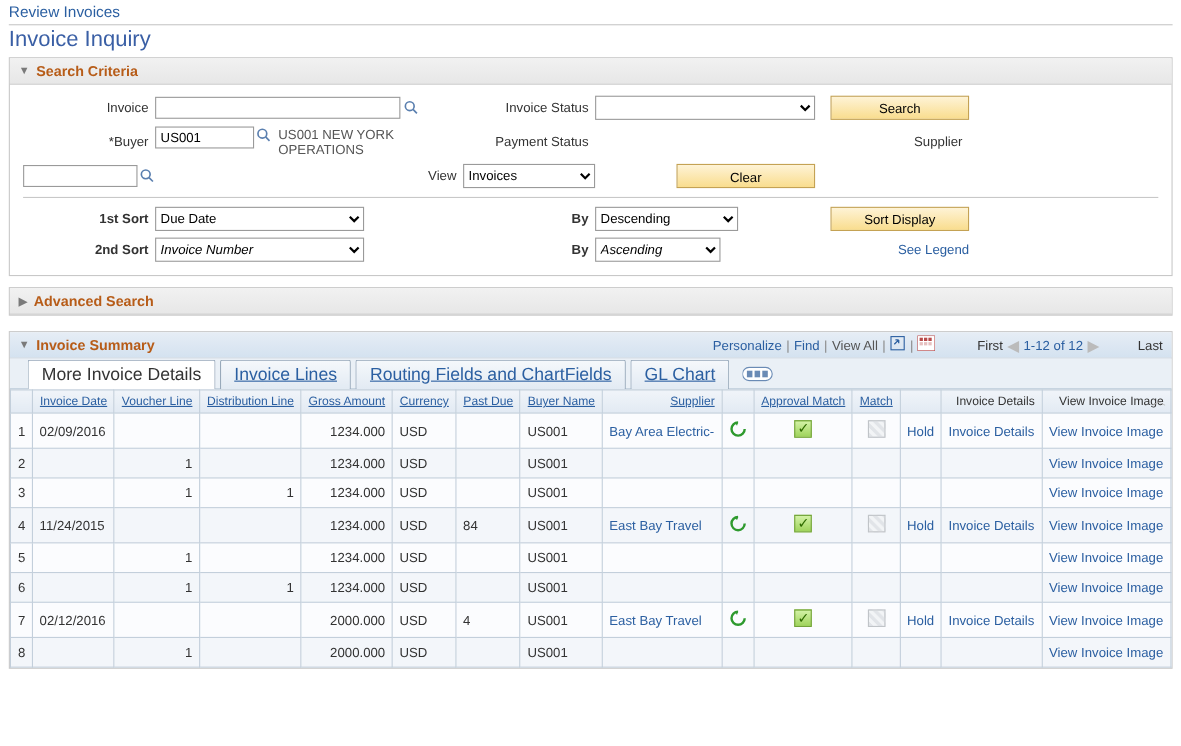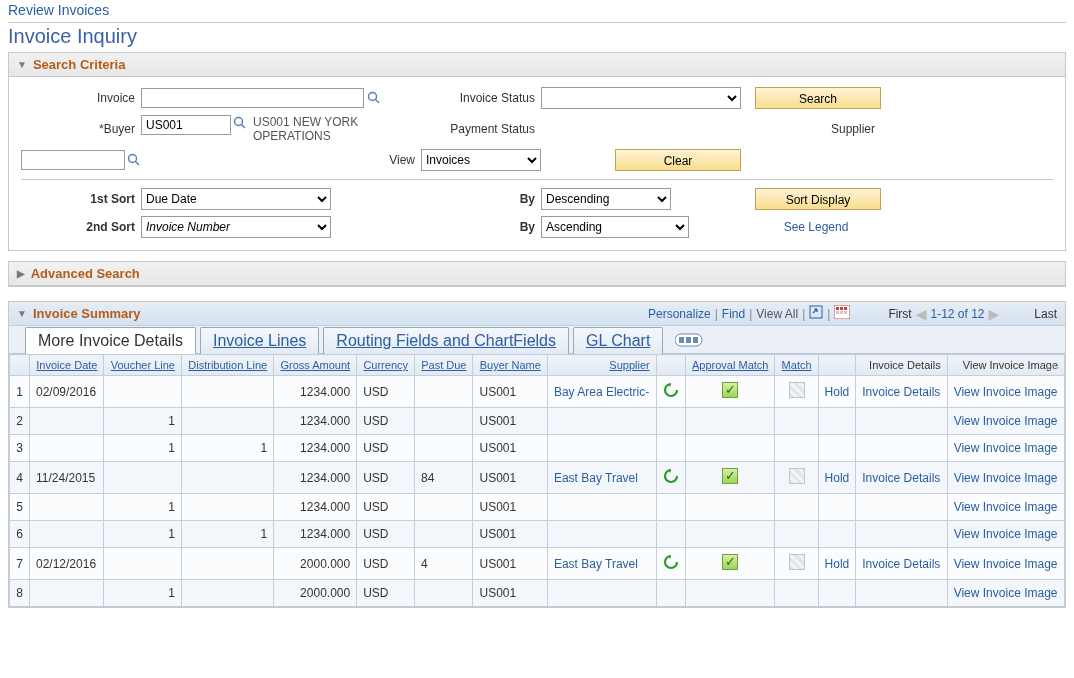--- a/index.html
+++ b/index.html
@@ -197,22 +197,22 @@
       <div class="lbl" style="font-weight:bold;">By</div>
       <div><select class="sel" style="width:130px;"><option>Descending</option></select></div>
       <div>
           <button class="btn">Sort Display</button>
         </div>
 
       <div class="lbl" style="font-weight:bold;">2nd Sort</div>
       <div><select class="sel" style="width:190px;font-style:italic;"><option>Invoice Number</option></select></div>
       <div></div>
       <div class="lbl" style="font-weight:bold;">By</div>
-      <div><select class="sel" style="width:148px;"><option>Ascending</option></select></div>
-      <div style="text-align:center;"><a href="#" class="btn-legend">See Legend</a></div>
+      <div><select class="sel" style="width:114px;font-style:italic;"><option>Ascending</option></select></div>
+      <div style="text-align:right;"><a href="#" class="btn-legend">See Legend</a></div>
     </div>
   </div>
 </div>
 
 <div class="box advanced-box">
   <div class="box-header">
     <span class="tri">▶</span>
     <span>Advanced Search</span>
   </div>
 </div>

